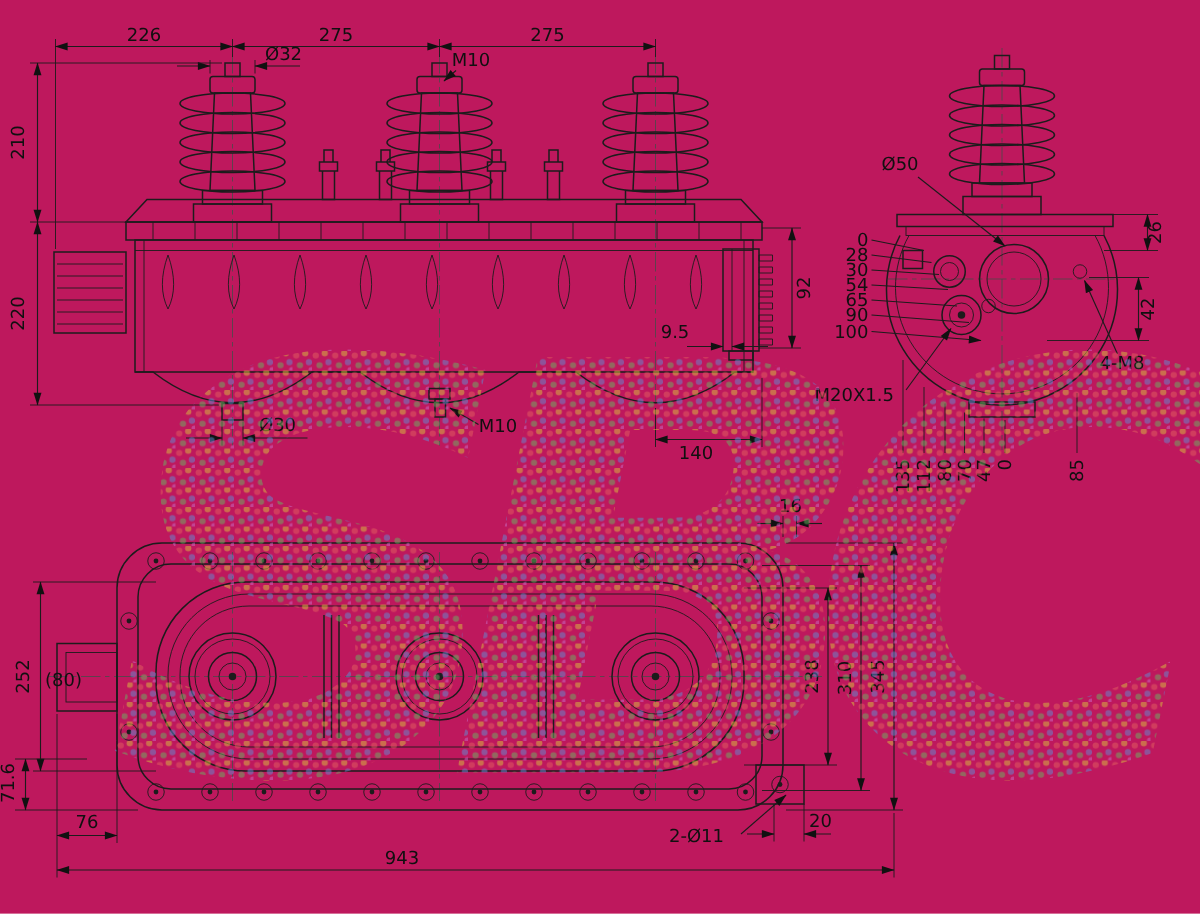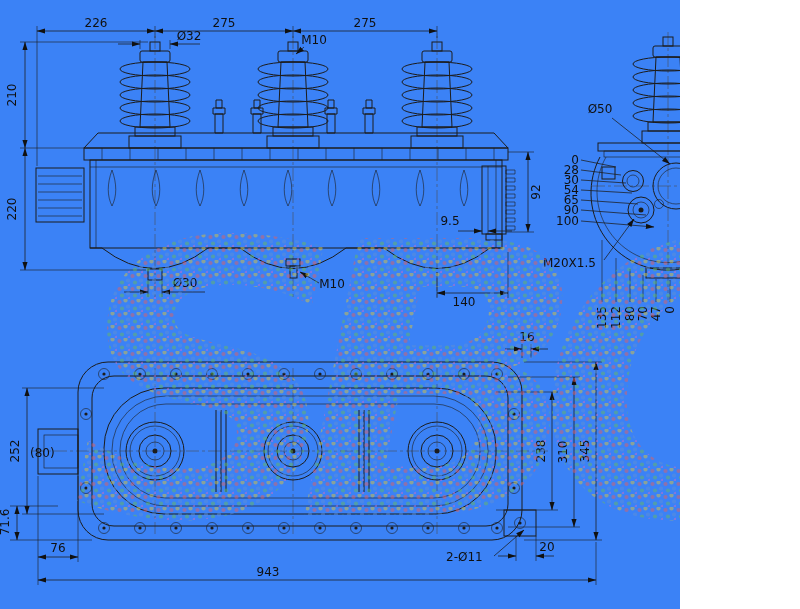--- a/index.html
+++ b/index.html
@@ -1,17 +1,17 @@
 <!DOCTYPE html>
 <html><head>
 <meta charset="utf-8">
 <style>
   html,body{margin:0;padding:0}
   body{width:800px;height:609px;background:#fff}
-  .stage{position:relative;width:680px;height:609px;overflow:hidden;background:#3b82f6}
+  .stage{position:relative;width:800px;height:609px;overflow:hidden;background:#be185d}
   svg{position:absolute;left:0;top:0}
   .ln{fill:none;stroke:#1c1c1c;stroke-width:1}
   .thin{fill:none;stroke:#1c1c1c;stroke-width:0.6}
   .dim{fill:none;stroke:#1c1c1c;stroke-width:0.75}
   .cl{fill:none;stroke:#4a4a4a;stroke-width:0.55;stroke-dasharray:13 3 3 3}
   .fil{fill:#1c1c1c;stroke:none}
   .d{font-family:"DejaVu Sans","Liberation Sans",sans-serif;font-size:12px;fill:#101010}
   .wm{font-family:"DejaVu Sans","Liberation Sans",sans-serif;font-weight:700;font-style:italic;
       font-size:380px;letter-spacing:-48px}
 </style>

